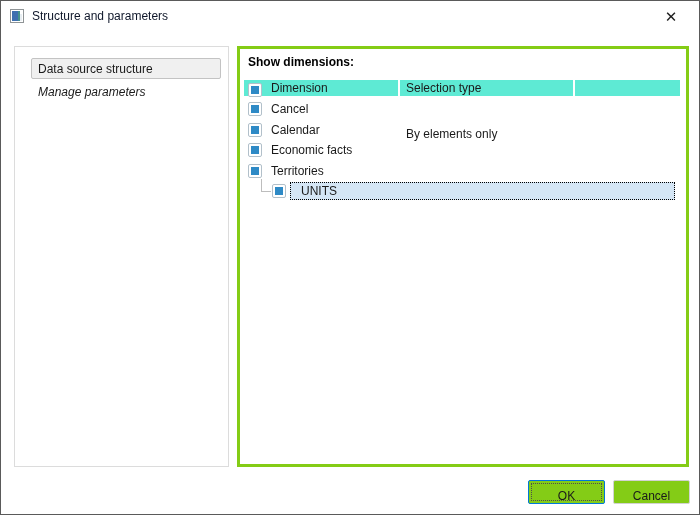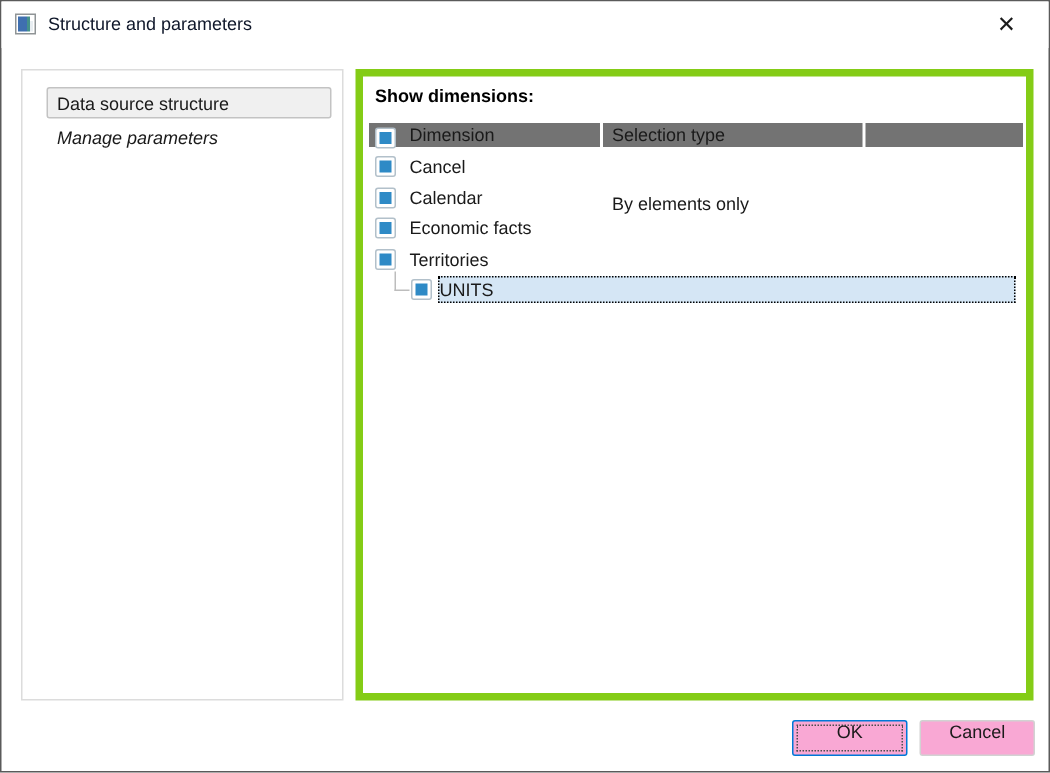--- a/index.html
+++ b/index.html
@@ -22,50 +22,50 @@
 
   
   .left-panel { position:absolute; left:13px; top:45px; width:215px; height:421px;
                 background:#fff; border:1px solid #dcdcdc; box-sizing:border-box; }
   .nav-selected { position:absolute; left:16px; top:11px; width:190px; height:21px;
                   background:#f0f0f0; border:1px solid #c3c3c3; border-radius:2px;
                   box-sizing:border-box; display:flex; align-items:center; padding-left:6px; }
   .nav-plain { position:absolute; left:23px; top:38px; height:16px; display:flex; align-items:flex-start;font-style:italic; }
 
   .right-panel { position:absolute; left:236px; top:45px; width:452px; height:421px;
-                 background:#fff; border:5px solid #84cc16; box-sizing:border-box; }
+                 background:#fff; border:3px solid #84cc16; box-sizing:border-box; }
   .heading { position:absolute; left:8px; top:6px; font-weight:bold; color:#000; }
 
   
   .tbl { position:absolute; left:4px; top:31px; width:436px; }
   .tbl-header { display:flex; height:16px; }
-  .h-cell { background:#737373; height:16px; position:relative; }
+  .h-cell { background:#5eead4; height:16px; position:relative; }
   .h-c1 { width:154px; margin-right:2px; }
   .h-c2 { width:173px; margin-right:2px; }
   .h-c3 { flex:1; }
   .h-label { position:absolute; left:27px; top:1px; line-height:14px; }
   .h-label2 { position:absolute; left:6px; top:1px; line-height:14px; }
   .rows { margin-top:3px; }
   .t-row { position:relative; height:20.5px; }
   .cb { position:absolute; top:3px; width:14px; height:14px; background:#fff;
         border:1px solid #b2c0ca; border-radius:2px; box-sizing:border-box; }
   .cb .cb-in { position:absolute; left:2px; top:2px; width:8px; height:8px; background:#2e8ac6; }
   .cb-l4  { left:4px; }
   .cb-l28 { left:28px; }
   .r-name { position:absolute; left:27px; top:0; line-height:20.5px; white-space:nowrap; }
   .r-sel  { position:absolute; left:162px; top:4px; line-height:20.5px; white-space:nowrap;text-align:right; }
   .tree-connector { position:absolute; left:17px; top:-2px; width:9px; height:12px;
                     border-left:1px solid #bdbdbd; border-bottom:1px solid #bdbdbd; }
   .units-highlight { position:absolute; left:46px; top:1px; width:385px; height:18px;
                      background:#d5e6f5; border:1px dotted #000; box-sizing:border-box;
-                     display:flex; align-items:center; padding-left:0; }
+                     display:flex; align-items:center; padding-left:10px; }
 
   
-  .btn { position:absolute; top:479px; width:77px; height:24px; background:#f9a8d4;
-         border-radius:2px; box-sizing:border-box; display:flex; align-items:flex-start;
+  .btn { position:absolute; top:479px; width:77px; height:24px; background:#84cc16;
+         border-radius:2px; box-sizing:border-box; display:flex; align-items:flex-end;
          justify-content:center; cursor:default; }
   .btn-ok { left:527px; border:1px solid #0078d7; }
   .btn-ok .focus-ring { position:absolute; inset:2px; border:1px dotted #4d4d4d; }
   .btn-cancel { left:612px; border:1px solid #d2d2d2; }
   .btn-label { position:relative; color:#1a1a1a; }
 </style>
 </head>
 <body>
 
 <div class="dialog">

